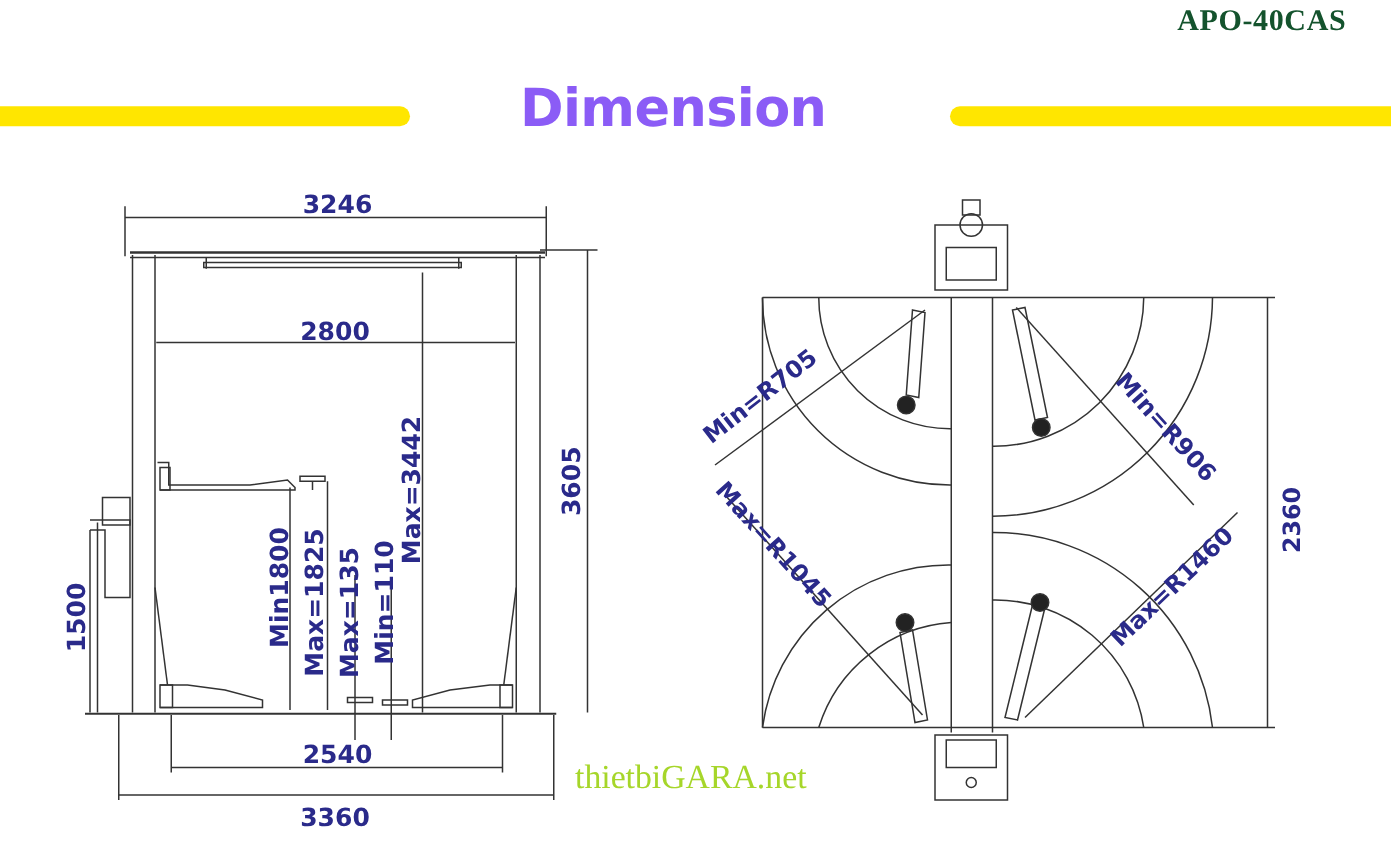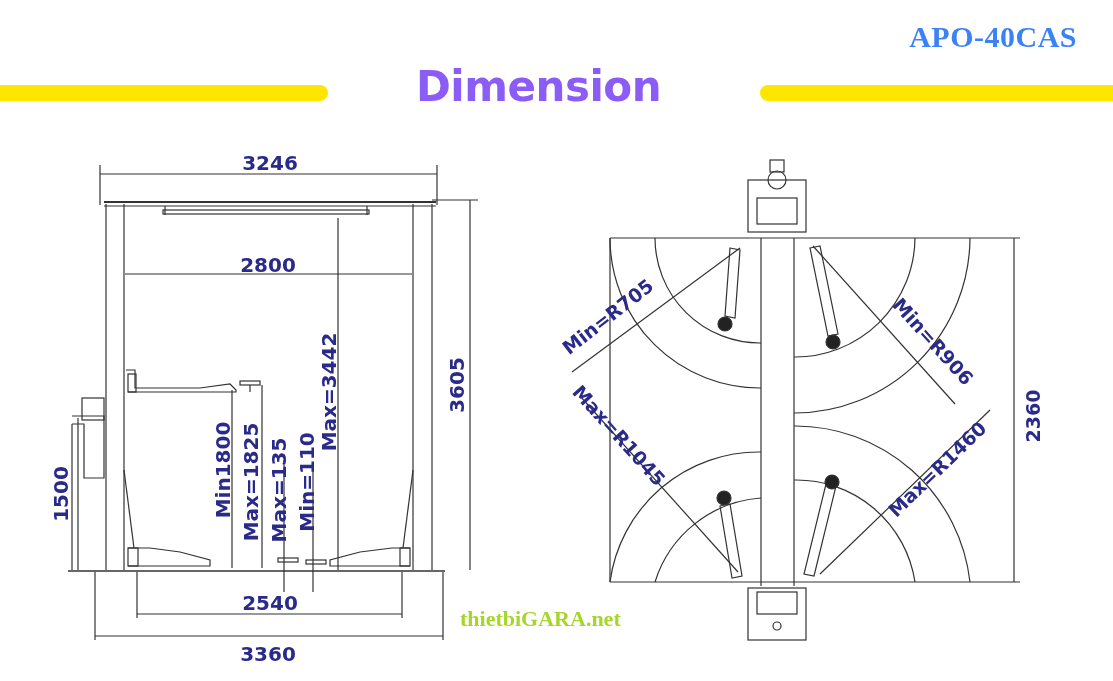--- a/index.html
+++ b/index.html
@@ -1,24 +1,24 @@
 <!DOCTYPE html>
 <html><head>
 <meta charset="utf-8">
 <style>
   html, body { margin:0; padding:0; background:#ffffff; }
   body { width:1113px; height:681px; position:relative; overflow:hidden; font-family:"DejaVu Sans", sans-serif; }
-  .model { position:absolute; right:36px; top:20px; font-family:"Liberation Serif", serif; font-weight:bold; font-size:30px; color:#3b82f6; letter-spacing:0.5px; }
+  .model { position:absolute; right:36px; top:4px; font-family:"Liberation Serif", serif; font-weight:bold; font-size:24px; color:#14532d; letter-spacing:0.5px; }
   .bar { position:absolute; height:16px; background:#ffe600; border-radius:8px; top:85px; }
   .bar.left { left:-10px; width:338px; }
   .bar.right { left:760px; width:370px; }
   .title { position:absolute; left:416px; top:62px; font-family:"DejaVu Sans", sans-serif; font-weight:bold; font-size:42px; color:#8b5cf6; letter-spacing:-0.5px; }
   svg.draw { position:absolute; left:0; top:0; }
   .dim { font-family:"DejaVu Sans", sans-serif; font-weight:bold; fill:#2a2a8a; }
-  .watermark { position:absolute; left:460px; top:606px; font-family:"Liberation Serif", serif; font-weight:bold; font-size:22px; color:#a6d62a;text-align:right; }
+  .watermark { position:absolute; left:460px; top:606px; font-family:"Liberation Serif", serif; font-weight:normal; font-size:27px; color:#a6d62a;text-align:right; }
 </style>
 </head>
 <body>
 
 <div class="model">APO-40CAS</div>
 <div class="bar left"></div>
 <div class="bar right"></div>
 <div class="title">Dimension</div>
 
 <svg class="draw" width="1113" height="681" stroke="#333" fill="none" stroke-width="1.2">

